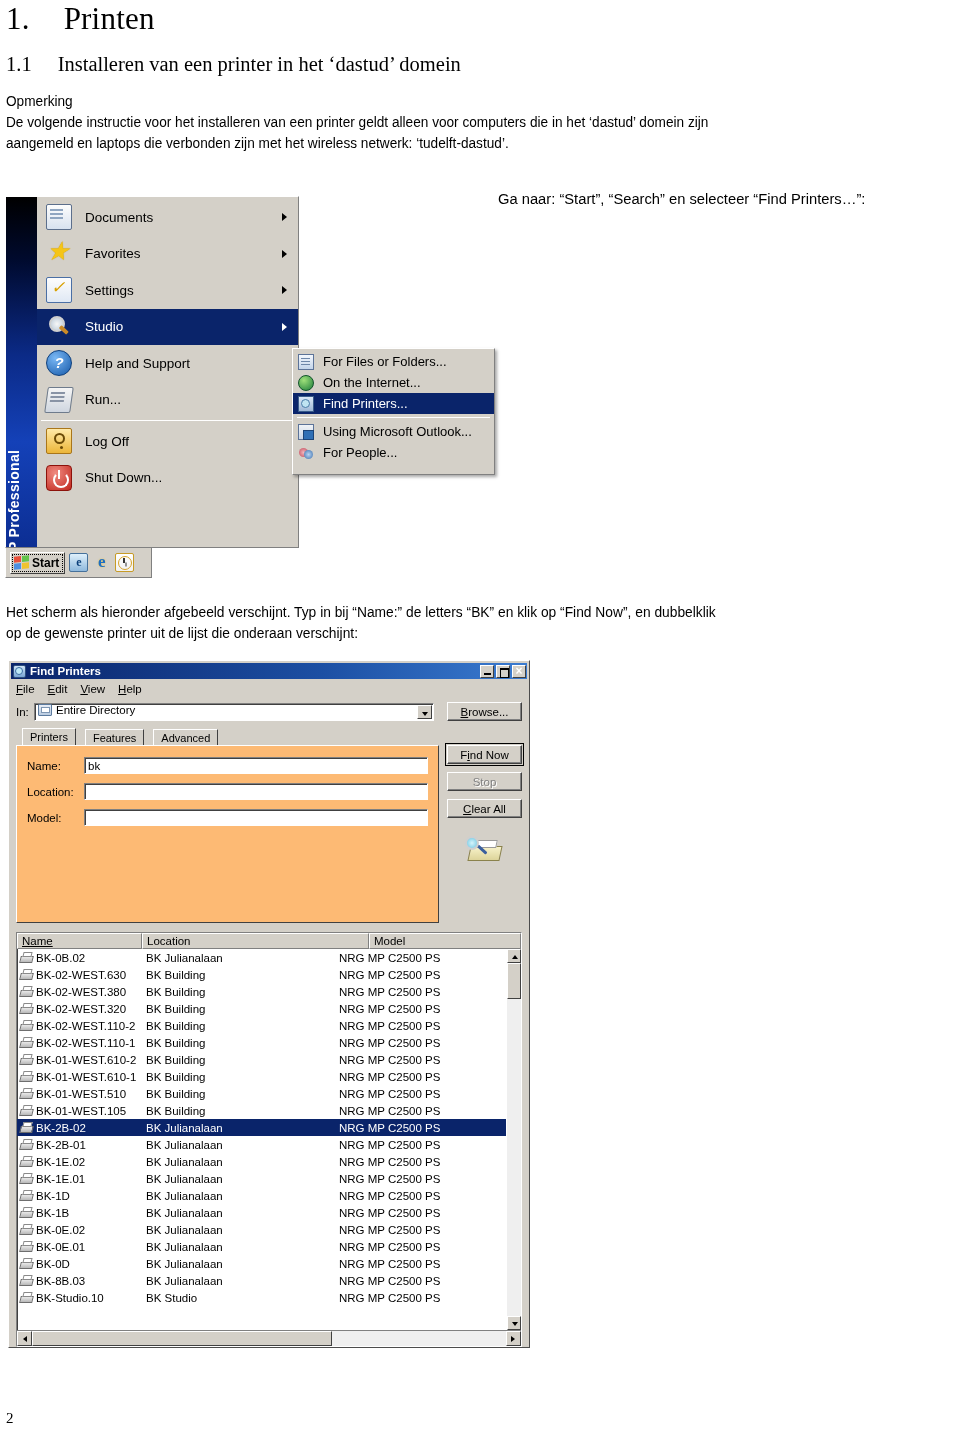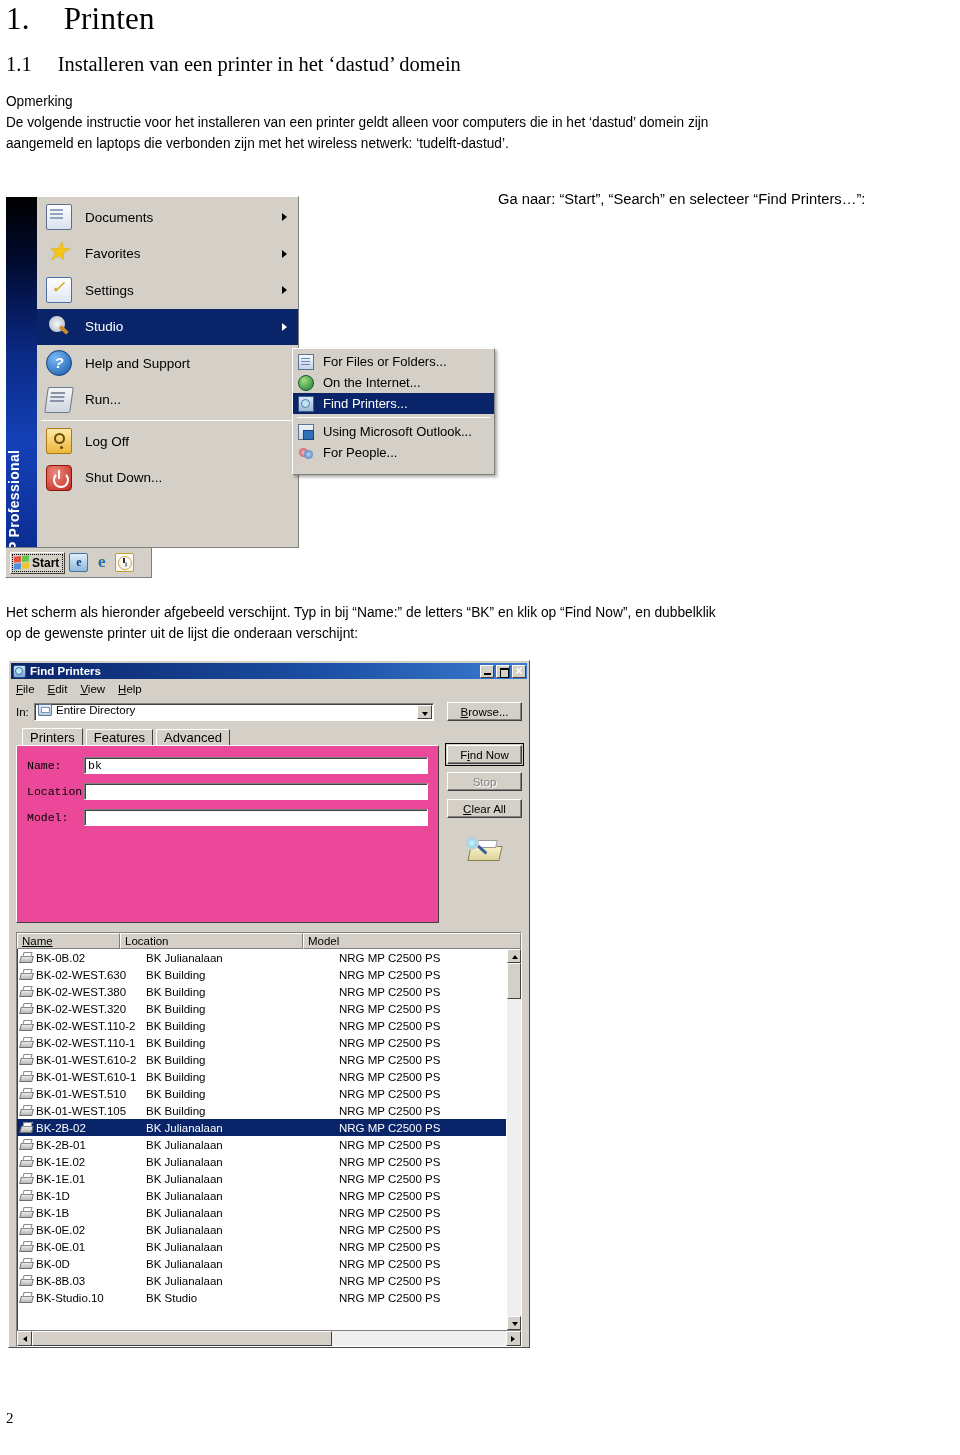--- a/index.html
+++ b/index.html
@@ -322,29 +322,28 @@
   .btn.disabled{ color:#808080; text-shadow:1px 1px 0 #fff; }
 
   .fp-browse{width:75px;margin-left:8px;}
 
   .fp-main{display:flex;gap:8px;flex:0 0 auto;}
   .fp-tabsec{flex:1 1 auto;}
   .fp-tabs{display:flex;align-items:flex-end;height:17px;padding-left:6px;}
   .tab{
     height:16px;padding:6px 7px;background:#d4d0c8;
     border-top:1px solid #fff;border-left:1px solid #fff;border-right:1px solid #404040;
-    display:flex;align-items:center;font-size:13px;margin-right:3px;
+    display:flex;align-items:center;font-size:11px;margin-right:9px;
   }
   .tab.active{height:17px;background:#d4d0c8;position:relative;z-index:2;}
   .fp-panel{
-    height:178px;background:#ec4899;
+    height:178px;background:#fdba74;
     border-top:1px solid #fff;border-left:1px solid #fff;
     border-right:1px solid #404040;border-bottom:1px solid #404040;
     padding:11px 10px 0 10px;
-    font-family:Liberation Mono, monospace;
   }
   .field-row{display:flex;align-items:center;margin-bottom:9px;}
   .field-row .flab{width:57px;font-size:11.5px;}
   .field-row .fin{
     flex:1 1 auto;height:17px;background:#fff;
     border-top:1px solid #808080;border-left:1px solid #808080;
     border-right:1px solid #fff;border-bottom:1px solid #fff;
     box-shadow:inset 1px 1px 0 #404040;
     padding-left:3px;display:flex;align-items:center;font-size:11.5px;
   }
@@ -376,21 +375,21 @@
     overflow:hidden;
     position:relative;
   }
   .rhead{display:flex;height:16px;background:#d4d0c8;flex:0 0 16px;}
   .rhead .hc{
     border-top:1px solid #fff;border-left:1px solid #fff;
     border-right:1px solid #808080;border-bottom:1px solid #808080;
     font-size:11.5px;display:flex;align-items:center;padding-left:4px;
     background:#d4d0c8;
   }
-  .hc.c1{width:103px;text-decoration:underline;} .hc.c2{width:183px;} .hc.c3{flex:1 1 auto;}
+  .hc.c1{width:125px;text-decoration:underline;} .hc.c2{width:227px;} .hc.c3{flex:1 1 auto;}
   .rbody{flex:1 1 auto;overflow:hidden;position:relative;}
   .rrow{height:17px;display:flex;align-items:center;font-size:11.5px;color:#000;}
   .rrow.sel{background:#0a246a;color:#fff;}
   .rrow .rc{padding-left:4px;overflow:hidden;white-space:nowrap;}
   .rc.c1{width:125px;display:flex;align-items:center;padding-left:2px;}
   .rc.c2{width:193px;} .rc.c3{flex:1 1 auto;}
   .pico{width:15px;height:13px;flex:0 0 15px;margin-right:2px;position:relative;}
   .pico .b{position:absolute;left:1px;top:5px;width:13px;height:7px;
      background:linear-gradient(#e9e9e9,#b8b8b8);border:1px solid #6e6e6e;
      transform:skewX(-14deg);}

